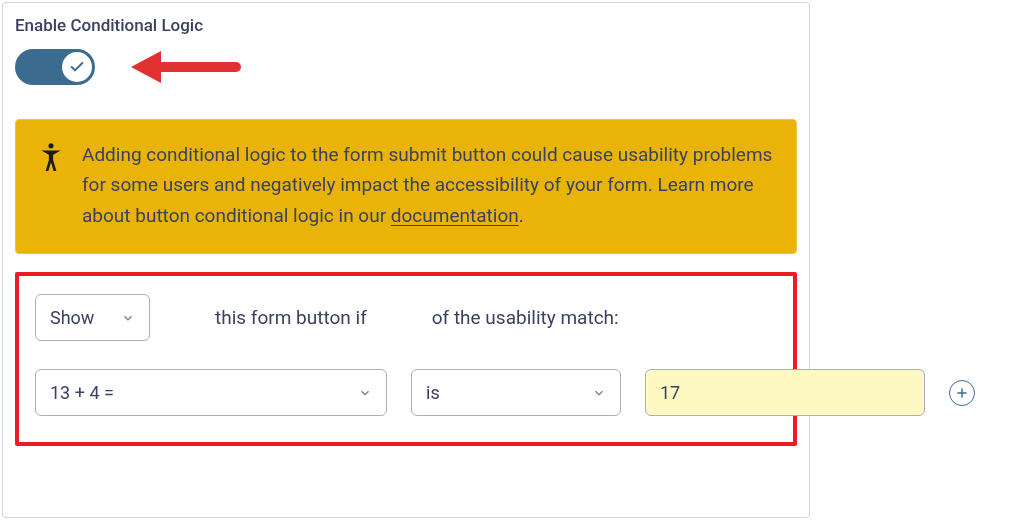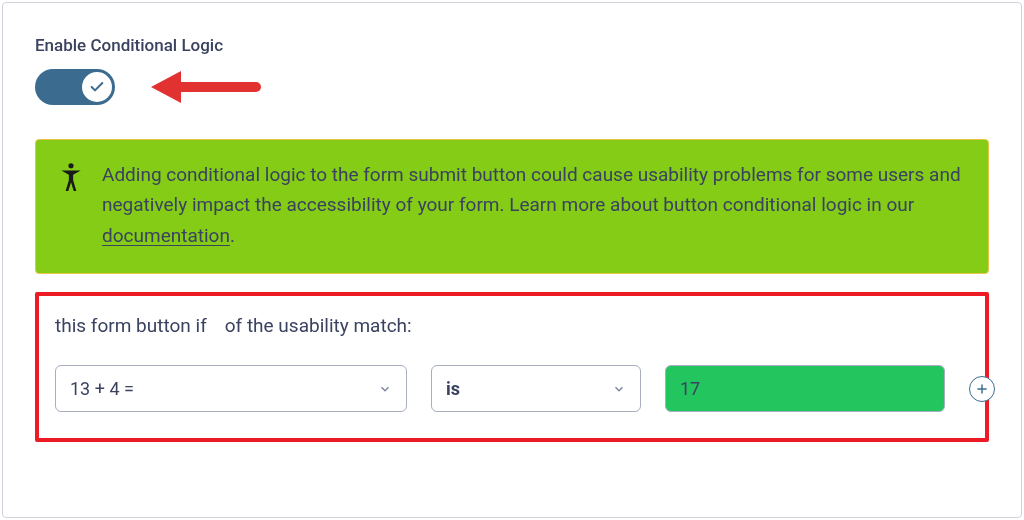--- a/index.html
+++ b/index.html
@@ -6,22 +6,22 @@
     body {
       font-family: -apple-system, BlinkMacSystemFont, "Segoe UI", Roboto, Helvetica, Arial, sans-serif;
       background: #fff;
       color: #2b3245;
       font-size: 18px;
       padding: 2px;
     }
     .panel {
       border: 1px solid #d0d4dc;
       border-radius: 4px;
-      padding: 32px;
-      width: 1020px;
+      padding: 12px;
+      width: 808px;
       height: 516px;
       position: relative;
     }
     .label-row {
       font-size: 17px;
       color: #3a4260;
       font-weight: 500;
       margin-bottom: 12px;
     }
     .toggle-row {
@@ -51,21 +51,21 @@
       justify-content: center;
     }
     .arrow {
       color: #e23131;
     }
     .arrow svg { display: block; }
 
     .notice {
       border: 1px solid #e8c54a;
       border-radius: 4px;
-      background: #84cc16;
+      background: #eab308;
       padding: 20px 22px 22px 22px;
       display: flex;
       gap: 18px;
       align-items: flex-start;
       margin-bottom: 18px;
     }
     .notice-icon {
       flex-shrink: 0;
       width: 26px;
       padding-top: 2px;
@@ -101,34 +101,34 @@
       display: flex;
       align-items: center;
       justify-content: space-between;
       gap: 14px;
       color: #3a4260;
       font-size: 18px;
       cursor: pointer;
     }
     .select.small { min-width: 115px; }
     .chev { color: #7e87a3; flex-shrink: 0; }
-    .mid-text { color: #3a4260; font-size: 19px; }
+    .mid-text { color: #3a4260; font-size: 19px; margin-left: 47px; }
 
     .rule-line2 {
       display: flex;
       align-items: center;
       gap: 24px;
     }
     .field-select { flex: 0 0 352px; }
-    .op-select { flex: 0 0 210px; font-weight: bold; }
+    .op-select { flex: 0 0 210px; }
     .val-input {
       flex: 0 0 280px;
       border: 1px solid #a8aec0;
       border-radius: 6px;
-      background: #22c55e;
+      background: #fef9c3;
       padding: 12px 14px;
       color: #3a4260;
       font-size: 18px;
       font-family: inherit;
     }
     .add-btn {
       width: 26px;
       height: 26px;
       border: 1px solid #3b6c8f;
       border-radius: 50%;
@@ -172,20 +172,26 @@
       </svg>
     </div>
     <div class="notice-text">
       <span>Adding conditional logic to the form submit button could cause usability problems for some users and negatively impact the accessibility of your form. Learn more about button conditional logic in our </span><a href="#">documentation</a><span>.</span>
     </div>
   </div>
 
   <div class="rules-box">
 
     <div class="rule-line1">
+      <div class="select small">
+        <span>Show</span>
+        <svg class="chev" width="14" height="14" viewBox="0 0 24 24" fill="none" stroke="currentColor" stroke-width="2.5">
+            <polyline points="6 9 12 15 18 9"></polyline>
+          </svg>
+      </div>
       <span class="mid-text">this form button if</span>
       <span class="mid-text">of the usability match:</span>
     </div>
 
     <div class="rule-line2">
       <div class="select field-select">
         <span>13 + 4 =</span>
         <svg class="chev" width="14" height="14" viewBox="0 0 24 24" fill="none" stroke="currentColor" stroke-width="2.5">
             <polyline points="6 9 12 15 18 9"></polyline>
           </svg>

